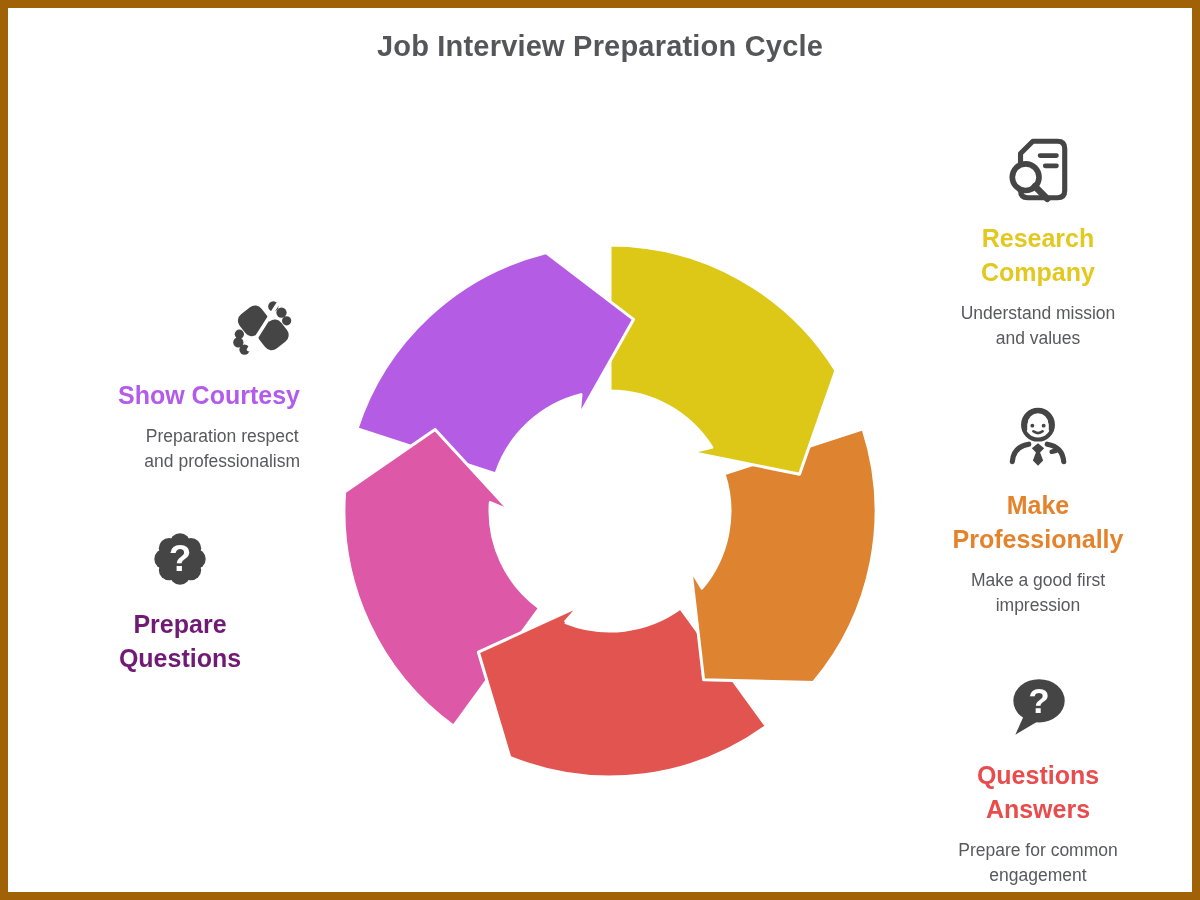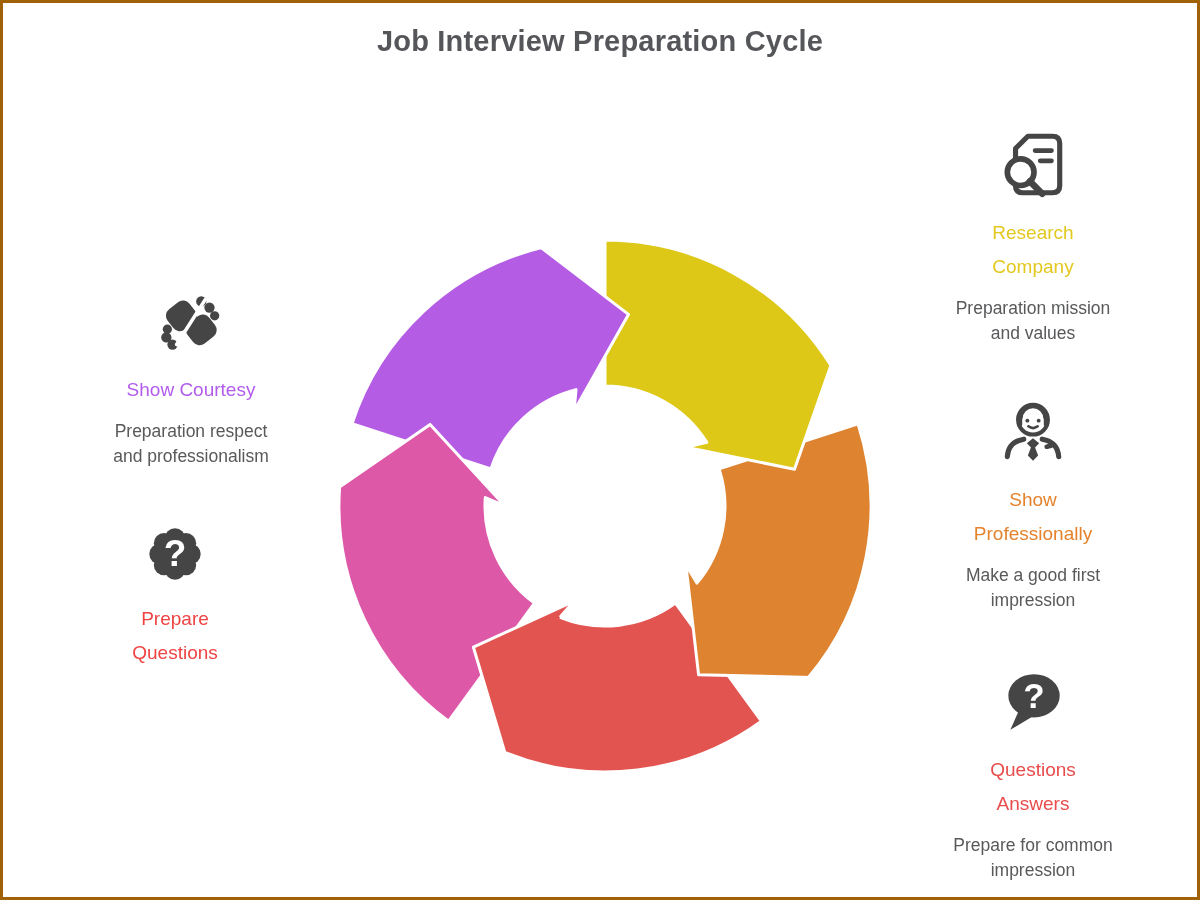--- a/index.html
+++ b/index.html
@@ -1,31 +1,31 @@
 <!DOCTYPE html>
 <html><head>
 <meta charset="utf-8">
 <style>
   html,body{margin:0;padding:0;background:#fff;}
   #page{position:relative;width:1200px;height:900px;box-sizing:border-box;
-        border:3px solid #a16207;background:#ffffff;overflow:hidden;
+        border:8px solid #a16207;background:#ffffff;overflow:hidden;
         font-family:"Liberation Sans",sans-serif;}
   #title{position:absolute;top:22px;left:0;width:100%;text-align:center;
          font-size:29px;font-weight:700;color:#55565a;letter-spacing:.2px;}
   .item{position:absolute;width:240px;display:flex;flex-direction:column;
         align-items:center;text-align:center;}
   .icon{height:76px;margin-bottom:12px;display:flex;align-items:center;justify-content:center;}
   .icon svg{width:74px;height:74px;}
   .icon text{font-family:"Liberation Sans",sans-serif;font-weight:700;fill:#ffffff;}
-  .heading{font-size:19px;font-weight:400;line-height:34px;white-space:pre-line;}
+  .heading{font-size:25px;font-weight:700;line-height:34px;white-space:pre-line;}
   .subtitle{margin-top:12px;font-size:17.5px;line-height:25px;color:#58595b;white-space:pre-line;}
   #item-research{left:910px;top:125px;}
   #item-dress{left:910px;top:392px;}
   #item-practice{left:910px;top:662px;}
-  #item-courtesy{left:68px;top:282px;}
+  #item-courtesy{left:52px;top:282px;align-items:flex-end;}
   #item-prepare{left:52px;top:511px;}
   #cycle-svg{position:absolute;left:302px;top:203px;}
 </style>
 </head>
 <body>
 
 <div id="page">
 
   <div id="title">Job Interview Preparation Cycle</div>
 
@@ -43,58 +43,58 @@
     <div class="icon">
       <svg viewBox="0 0 72 72">
         <path d="M31 7 H55 q7 0 7 7 V55 q0 7 -7 7 H26 q-7 0 -7 -7 V19 Z" fill="#ffffff" stroke="#454545" stroke-width="5" stroke-linejoin="round"></path>
         <path d="M38 21 H54 M43 31 H54" stroke="#454545" stroke-width="4.5" stroke-linecap="round"></path>
         <circle cx="24" cy="42" r="13" fill="#ffffff" stroke="#454545" stroke-width="5.5"></circle>
         <path d="M33 51 L45 63" stroke="#454545" stroke-width="6.5" stroke-linecap="round"></path>
       </svg>
     </div>
     <div class="heading" style="color: rgb(226, 200, 31);">Research
 Company</div>
-    <div class="subtitle">Preparation mission
+    <div class="subtitle">Understand mission
 and values</div>
   </div>
 
   <div class="item" id="item-dress">
     <div class="icon">
       <svg viewBox="0 0 72 72">
         <circle cx="36" cy="23" r="14.5" fill="#ffffff" stroke="#454545" stroke-width="4"></circle>
         <path d="M21 22 a15 15 0 0 1 30 0 h-5 a10 10 0 0 0 -20 0 z" fill="#454545"></path>
         <rect x="20.5" y="20" width="5" height="10" rx="2.5" fill="#454545"></rect>
         <rect x="46.5" y="20" width="5" height="10" rx="2.5" fill="#454545"></rect>
         <circle cx="30.5" cy="24" r="1.9" fill="#454545"></circle>
         <circle cx="41.5" cy="24" r="1.9" fill="#454545"></circle>
         <path d="M31.5 29.5 q4.5 3.5 9 0" stroke="#454545" stroke-width="2.6" fill="none" stroke-linecap="round"></path>
         <path d="M11 59 c1 -13 10 -16 16 -17" stroke="#454545" stroke-width="5" fill="none" stroke-linecap="round"></path>
         <path d="M61 59 c-1 -13 -10 -16 -16 -17" stroke="#454545" stroke-width="5" fill="none" stroke-linecap="round"></path>
         <path d="M36 41 l6 5 -4 4 3 8 -5 5 -5 -5 3 -8 -4 -4 z" fill="#454545"></path>
         <rect x="47" y="46.5" width="9" height="4.6" rx="2.3" fill="#454545" transform="rotate(-14 51.5 48.8)"></rect>
       </svg>
     </div>
-    <div class="heading" style="color: rgb(229, 131, 45);">Show
+    <div class="heading" style="color: rgb(229, 131, 45);">Make
 Professionally</div>
     <div class="subtitle">Make a good first
 impression</div>
   </div>
 
   <div class="item" id="item-practice">
     <div class="icon">
       <svg viewBox="0 0 72 72">
         <ellipse cx="37" cy="29" rx="25" ry="21" fill="#454545"></ellipse>
         <path d="M22 44 L14 62 L36 49 Z" fill="#454545"></path>
         <text x="37" y="41" font-size="34" text-anchor="middle">?</text>
       </svg>
     </div>
     <div class="heading" style="color: rgb(232, 76, 76);">Questions
 Answers</div>
     <div class="subtitle">Prepare for common
-impression</div>
+engagement</div>
   </div>
 
   <div class="item" id="item-courtesy">
     <div class="icon">
       <svg viewBox="0 0 72 72">
         <g fill="#454545">
           <rect x="13" y="17" width="27" height="25" rx="8" transform="rotate(-38 26 29)"></rect>
           <rect x="32" y="30" width="27" height="25" rx="8" transform="rotate(-38 46 42)"></rect>
           <circle cx="46" cy="15" r="5"></circle>
             <circle cx="54" cy="21" r="5"></circle>
@@ -121,17 +121,17 @@
             <circle cx="25.4" cy="48.6" r="10"></circle>
           <circle cx="21" cy="38" r="10"></circle>
             <circle cx="25.4" cy="27.4" r="10"></circle>
           <circle cx="36" cy="23" r="10"></circle>
             <circle cx="46.6" cy="27.4" r="10"></circle>
           <circle cx="36" cy="38" r="20"></circle>
         </g>
         <text x="36" y="50" font-size="36" text-anchor="middle">?</text>
       </svg>
     </div>
-    <div class="heading" style="color: #ef4444;">Prepare
+    <div class="heading" style="color: #701a75;">Prepare
 Questions</div>
   </div>
 
 </div>
 
 </body></html>

